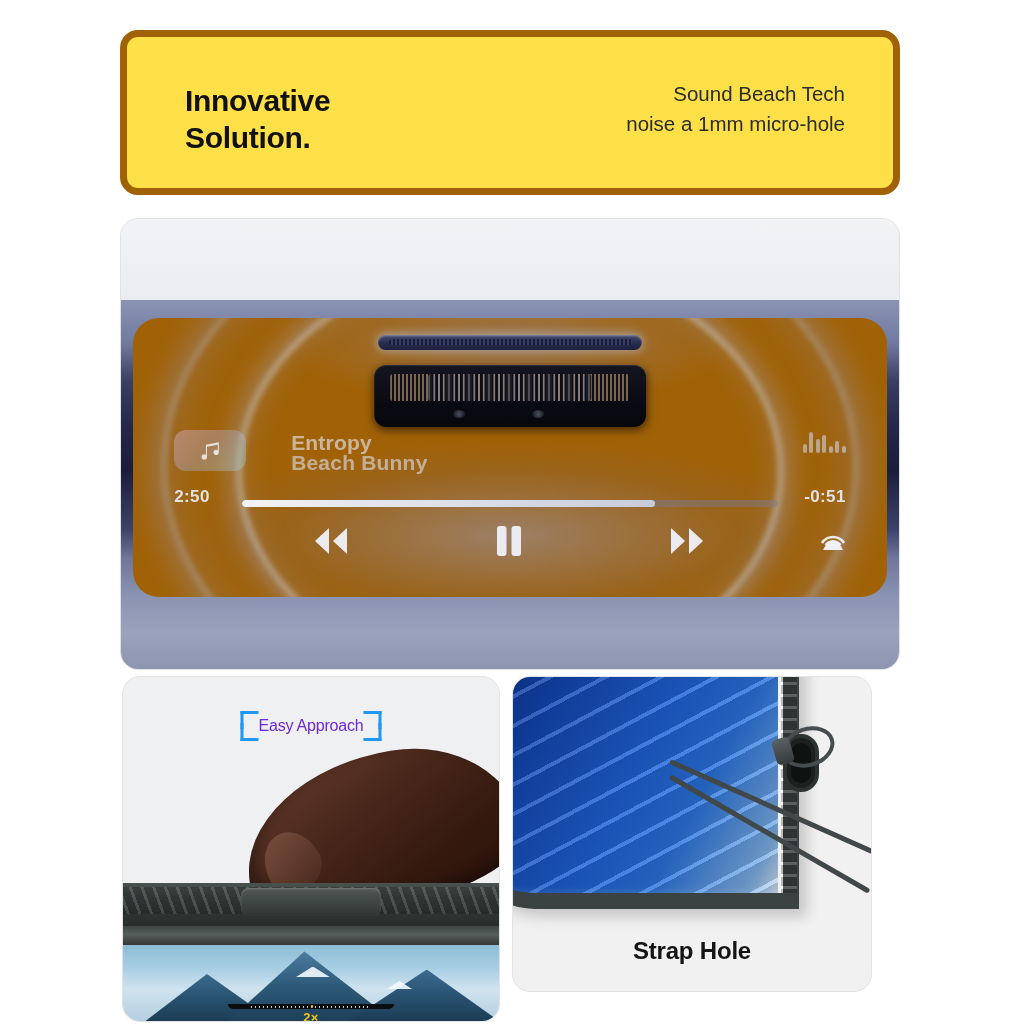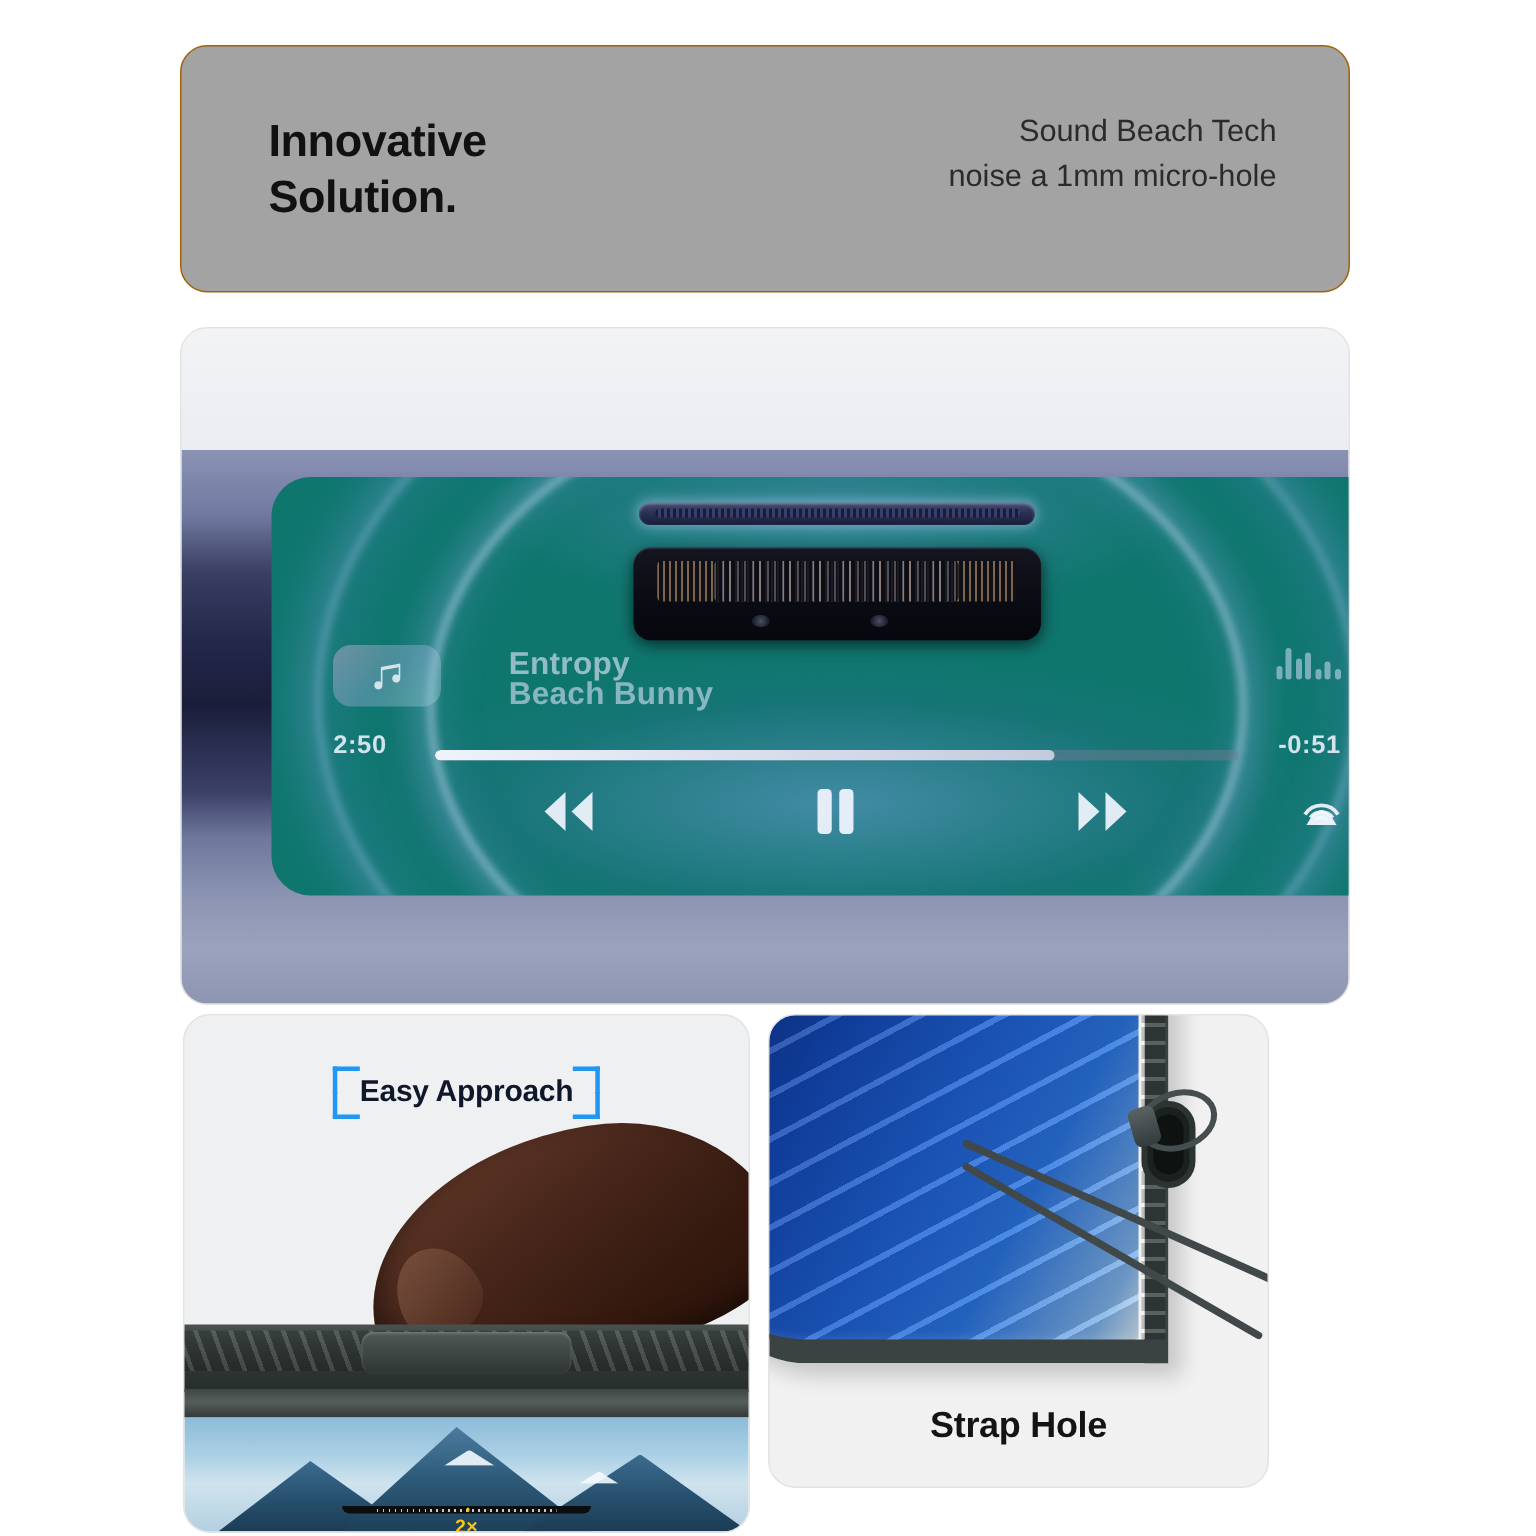--- a/index.html
+++ b/index.html
@@ -7,21 +7,21 @@
     width:1024px; height:1024px;
     background:#ffffff;
     font-family:"Liberation Sans", sans-serif;
     overflow:hidden;
   }
   .page { position:relative; width:1024px; height:1024px; background:#fff; }
 
   
   .header-card {
     position:absolute; left:120px; top:30px; width:780px; height:165px;
-    background:#a3a3a3; border:1px solid #a16207; border-radius:18px;
+    background:#fde047; border:7px solid #a16207; border-radius:18px;
     display:flex; align-items:center;
   }
   .headline {
     position:absolute; left:58px; top:46px;
     font-size:30px; font-weight:bold; color:#111; line-height:1.22;
     letter-spacing:-0.3px;
   }
   .headline div { white-space:nowrap; }
   .subcopy {
     position:absolute; right:48px; top:42px;
@@ -50,23 +50,22 @@
        #3c4169 62%, #6e779c 70%, #8b93b2 80%,
        #9aa2bd 90%, #8d95b0 100%);
   }
   
   .phone-screen {
     position:absolute; left:1.5%; top:22%; width:97%; height:62%;
     border-radius:26px;
     background:
       radial-gradient(ellipse 75% 60% at 50% 10%, rgba(30,32,62,.0) 0%, rgba(8,8,20,.85) 55%, rgba(4,4,12,.96) 100%),
       linear-gradient(180deg,#2a2c50 0%, #15162f 18%, #08091b 42%, #0b0c20 62%, #2e3157 86%, #5b6punk 100%);
-    background-color:#0f766e;
+    background-color:#a16207;
     overflow:hidden;
-    margin-left:48px;
   }
   
   .glow-ring {
     position:absolute; border-radius:50%;
     border:2px solid rgba(200,215,255,.75);
     filter:blur(3px);
     pointer-events:none;
   }
   .ring-outer {
     left:4%; top:-42%; width:92%; height:190%;
@@ -180,32 +179,32 @@
   .ctrl svg { fill:rgba(242,245,255,.92); }
   .sp-1 { flex:1; } .sp-2 { flex:1; } .sp-3 { flex:1; } .sp-4 { flex:0.75; }
 
   
   .bot-left {
     position:absolute; left:122px; top:676px; width:378px; height:346px;
     border-radius:18px; overflow:hidden; background:#eff0f1;
     border:1px solid #e3e3e3;
   }
   .bot-right {
-    position:absolute; left:512px; top:676px; width:334px; height:316px;
+    position:absolute; left:512px; top:676px; width:360px; height:316px;
     border-radius:18px; overflow:hidden; background:#f1f1f2;
     border:1px solid #e3e3e3;
   }
 
   
   .ea-label-wrap {
     position:absolute; left:50%; top:34px; transform:translateX(-50%);
     display:inline-block; padding:6px 18px;
   }
   .ea-label {
-    font-size:20px; font-weight:bold; color:#0f172a; white-space:nowrap;
+    font-size:16px; font-weight:normal; color:#6d28d9; white-space:nowrap;
     letter-spacing:-.2px;
   }
   .brk { position:absolute; width:18px; height:18px; border-color:#2196f3; border-style:solid; border-width:0; }
   .brk.tl { left:0; top:0; border-left-width:3px; border-top-width:3px; }
   .brk.tr { right:0; top:0; border-right-width:3px; border-top-width:3px; }
   .brk.bl { left:0; bottom:0; border-left-width:3px; border-bottom-width:3px; }
   .brk.br { right:0; bottom:0; border-right-width:3px; border-bottom-width:3px; }
 
   
   .finger {

